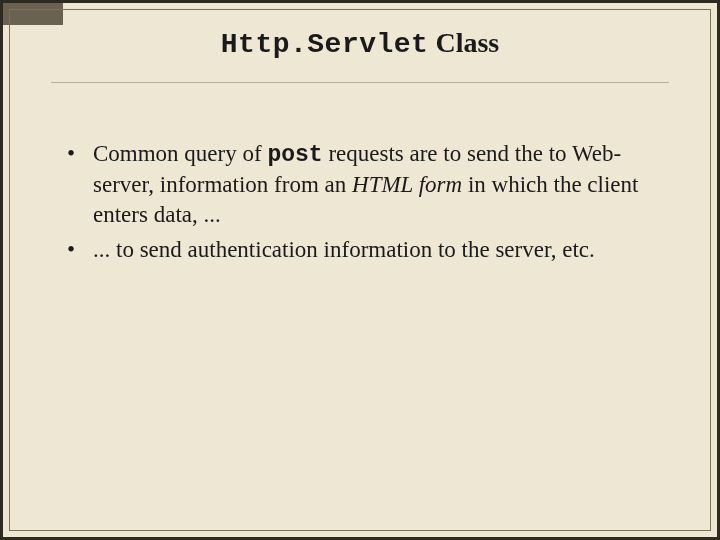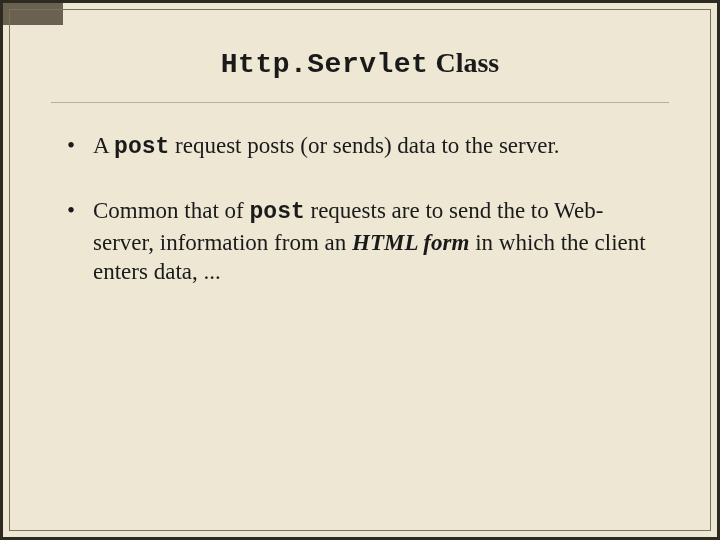--- a/index.html
+++ b/index.html
@@ -34,21 +34,21 @@
     top: 0;
     left: 0;
     width: 60px;
     height: 22px;
     background: #6b6150;
   }
   .title {
     text-align: center;
     font-size: 28px;
     font-weight: bold;
-    padding-top: 44px;
+    padding-top: 24px;
     padding-bottom: 12px;
   }
   .title .mono {
     font-family: "Courier New", Courier, monospace;
     font-weight: bold;
     letter-spacing: 0.5px;
   }
   .title .serif {
     font-family: "Times New Roman", Times, serif;
   }
@@ -82,44 +82,41 @@
   }
   .gap {
     height: 28px;
   }
   .mono-inline {
     font-family: "Courier New", Courier, monospace;
     font-weight: bold;
   }
   .italic {
     font-style: italic;
-    font-weight: bold;
   }
 </style>
 </head>
 <body>
 
 <div class="slide">
   <div class="corner-block"></div>
   <div class="inner-border"></div>
 
   <div class="title">
     <span class="mono">Http.Servlet</span><span class="serif"> Class</span>
   </div>
 
   <hr class="hr">
 
   <div class="content">
-    <ul class="bullets">
-      <li>
-        <span>A </span><span class="mono-inline">post</span><span> request posts (or sends) data to the server.</span>
-      </li>
-    </ul>
 
     <div class="gap"></div>
 
     <ul class="bullets">
       <li>
-        <span>Common that of </span><span class="mono-inline">post</span><span> requests are to send the to Web-server, information from an </span><span class="italic">HTML form</span><span> in which the client enters data, ...</span>
+        <span>Common query of </span><span class="mono-inline">post</span><span> requests are to send the to Web-server, information from an </span><span class="italic">HTML form</span><span> in which the client enters data, ...</span>
+      </li>
+      <li>
+        <span>... to send authentication information to the server, etc.</span>
       </li>
     </ul>
   </div>
 </div>
 
 </body></html>

